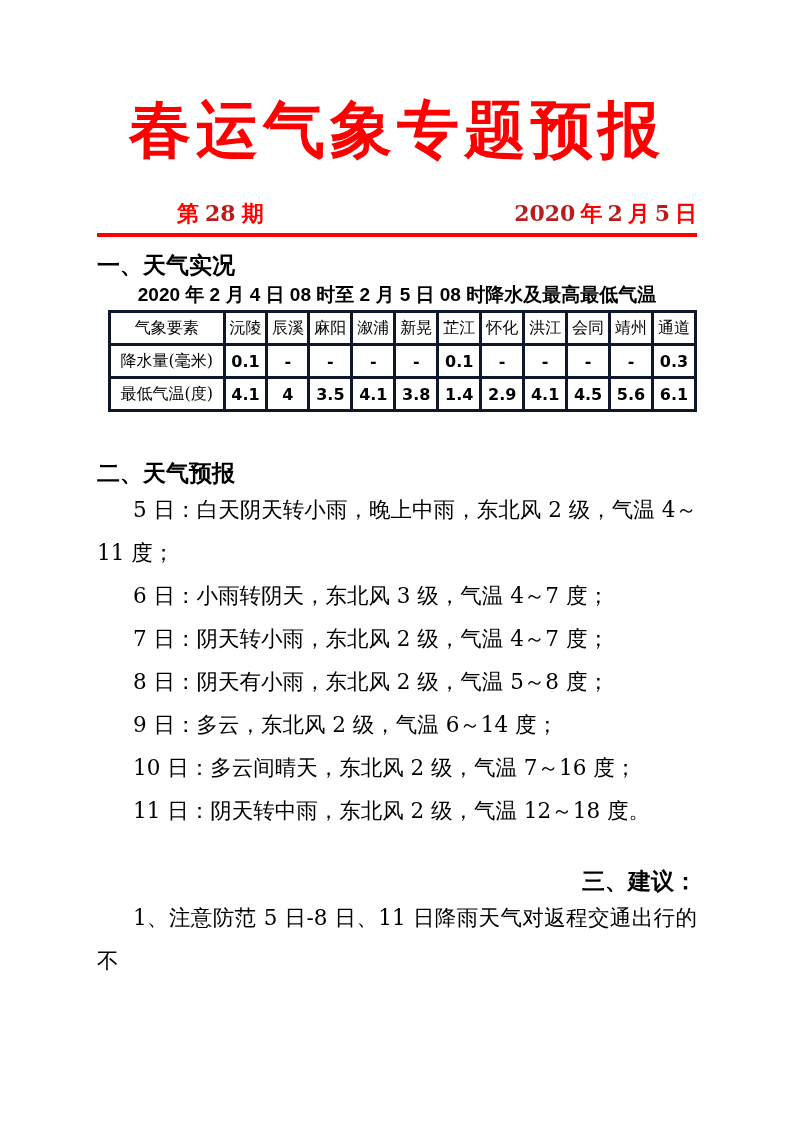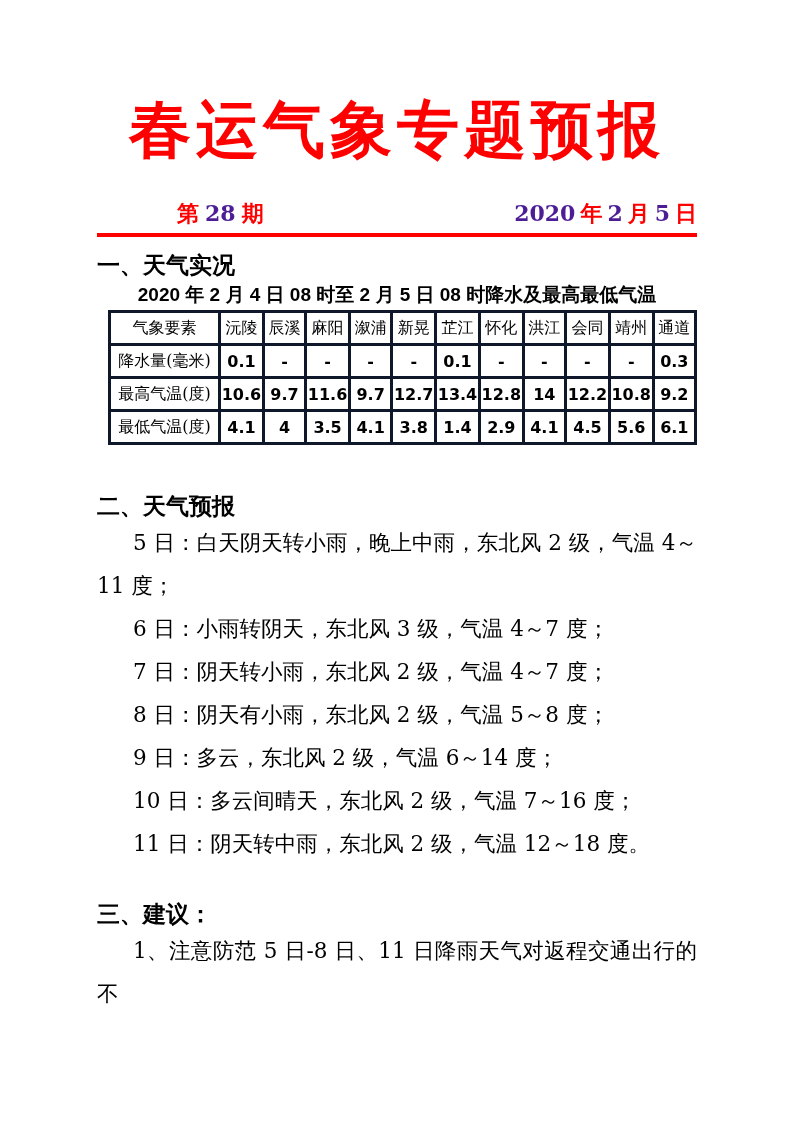--- a/index.html
+++ b/index.html
@@ -30,34 +30,34 @@
     align-items:baseline;
     margin-top:29px;
     font-size:22px;
     font-weight:bold;
     line-height:24px;
     font-family:"DejaVu Sans","Liberation Sans",sans-serif;
   }
   .red { color:#ff0000; }
   .meta-issue { margin-left:80px; white-space:nowrap; }
   .meta-date { margin-left:auto; white-space:nowrap; }
-  .num { font-family:"DejaVu Serif","Liberation Serif",serif; color:#4c1d95; }
+  .num { font-family:"DejaVu Serif","Liberation Serif",serif; color:#b91c1c; }
   .cjk-red { color:#ff0000; margin:0 5px; }
 
   .red-rule { height:4px; background:#ff0000; margin-top:7px; }
 
   .sec-heading {
     font-family:"DejaVu Sans","Liberation Sans",sans-serif;
     font-weight:bold;
     font-size:23px;
     line-height:30px;
   }
   .h1 { margin-top:13px; }
   .h2 { margin-top:46px; }
-  .h3 { margin-top:34px; }
+  .h3 { margin-top:34px;text-align:right; }
 
   .table-title {
     margin-top:3px;
     text-align:center;
     font-family:Liberation Sans, sans-serif;
     font-weight:bold;
     font-size:19px;
     line-height:24px;
   }
 
@@ -137,34 +137,20 @@
             <td class="col-city c-num">-</td>
             <td class="col-city c-num">-</td>
             <td class="col-city c-num">0.1</td>
             <td class="col-city c-num">-</td>
             <td class="col-city c-num">-</td>
             <td class="col-city c-num">-</td>
             <td class="col-city c-num">-</td>
             <td class="col-city c-num">0.3</td>
           </tr>
           <tr>
-            <td class="col-label c-head">最高气温(度)</td>
-            <td class="col-city c-num">10.6</td>
-            <td class="col-city c-num">9.7</td>
-            <td class="col-city c-num">11.6</td>
-            <td class="col-city c-num">9.7</td>
-            <td class="col-city c-num">12.7</td>
-            <td class="col-city c-num">13.4</td>
-            <td class="col-city c-num">12.8</td>
-            <td class="col-city c-num">14</td>
-            <td class="col-city c-num">12.2</td>
-            <td class="col-city c-num">10.8</td>
-            <td class="col-city c-num">9.2</td>
-          </tr>
-          <tr>
             <td class="col-label c-head">最低气温(度)</td>
             <td class="col-city c-num">4.1</td>
             <td class="col-city c-num">4</td>
             <td class="col-city c-num">3.5</td>
             <td class="col-city c-num">4.1</td>
             <td class="col-city c-num">3.8</td>
             <td class="col-city c-num">1.4</td>
             <td class="col-city c-num">2.9</td>
             <td class="col-city c-num">4.1</td>
             <td class="col-city c-num">4.5</td>

